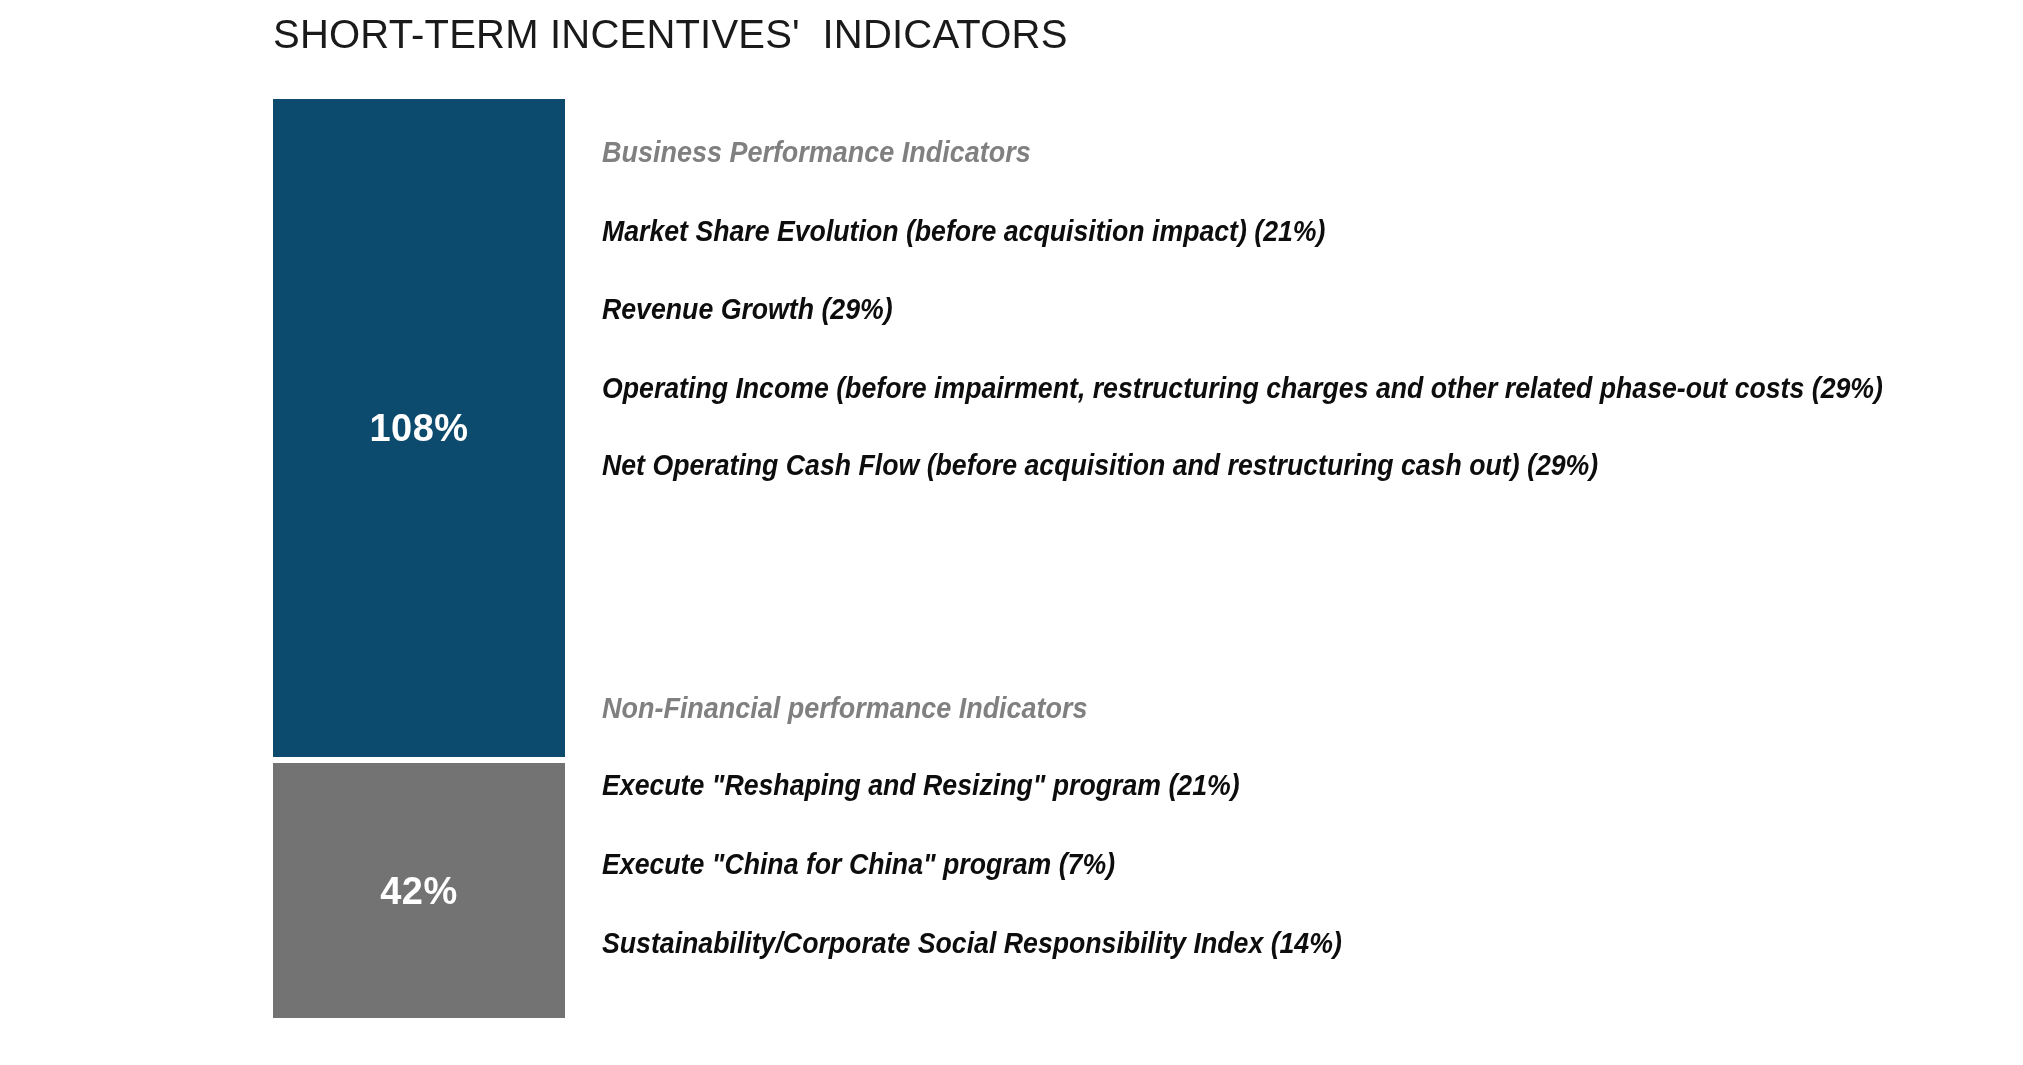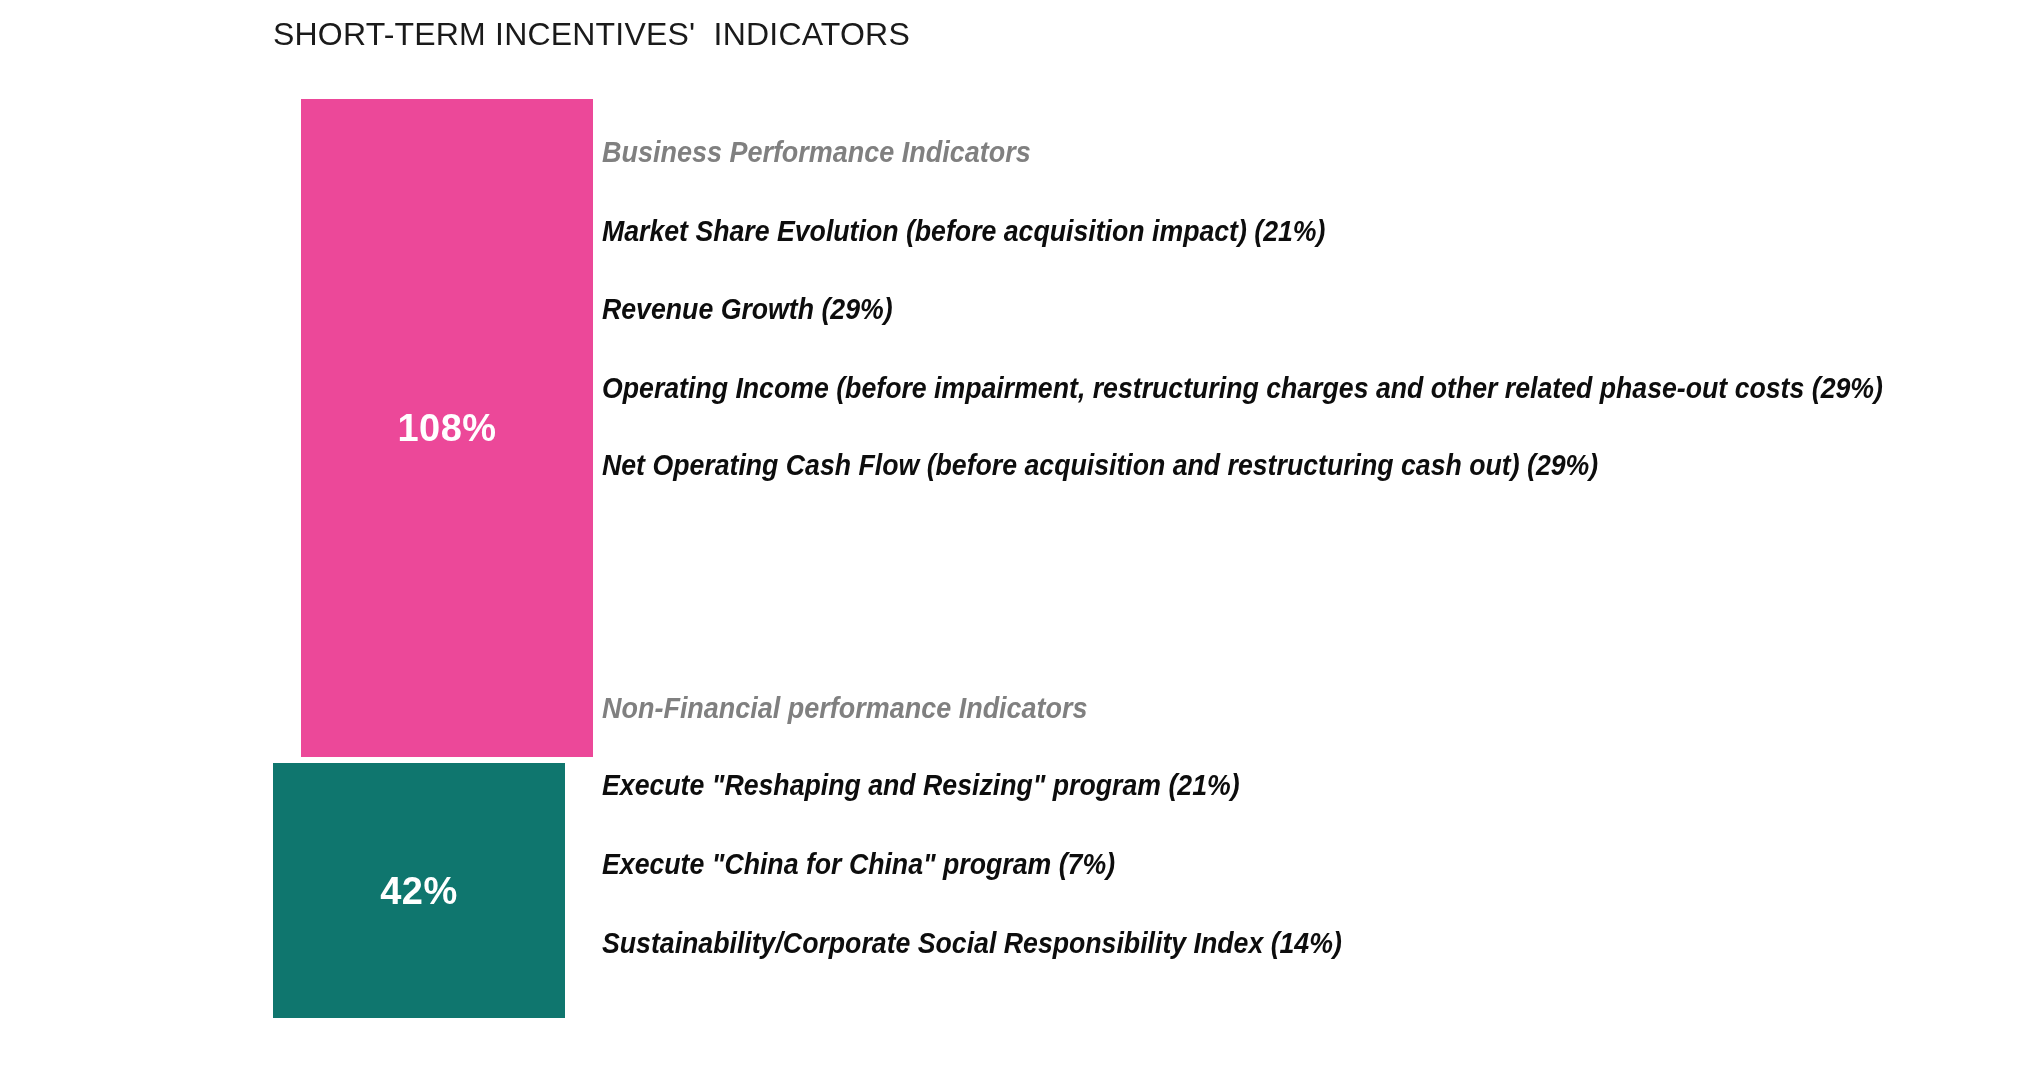--- a/index.html
+++ b/index.html
@@ -24,21 +24,21 @@
     height: 1065px;
     background: #ffffff;
   }
 
   
   #slide-title {
     position: absolute;
     left: 273px;
     top: 12px;
     font-family: "Liberation Sans", "DejaVu Sans", sans-serif;
-    font-size: 32px;
+    font-size: 40px;
     font-weight: 400;
     color: #1a1a1a;
     letter-spacing: 0.2px;
     white-space: pre;
     line-height: 44px;
   }
 
   
   #bar-column {
     position: absolute;
@@ -128,25 +128,25 @@
 </style>
 </head>
 <body>
 
 <div id="slide" style="background: rgb(255, 255, 255);">
 
   <div id="slide-title" style="color: rgb(26, 26, 26);">SHORT-TERM INCENTIVES'  INDICATORS</div>
 
   <div id="bar-column">
 
-    <div class="bar-segment" id="bar-segment-business" style="background:#ec4899;margin-left:28px;">
+    <div class="bar-segment" id="bar-segment-business" style="background:#0c4a6e;">
       <span class="bar-value" style="color: rgb(255, 255, 255);">108%</span>
     </div>
 
-    <div class="bar-segment" id="bar-segment-nonfinancial" style="background:#0f766e;">
+    <div class="bar-segment" id="bar-segment-nonfinancial" style="background:#737373;">
       <span class="bar-value" style="color: rgb(255, 255, 255);">42%</span>
     </div>
 
   </div>
 
   <div id="indicator-panel">
 
     <div class="group-heading row-0" style="color: rgb(128, 128, 128);">Business Performance Indicators</div>
 
     <div class="indicator-item row-1" style="color: rgb(13, 13, 13);">Market Share Evolution (before acquisition impact) (21%)</div>

